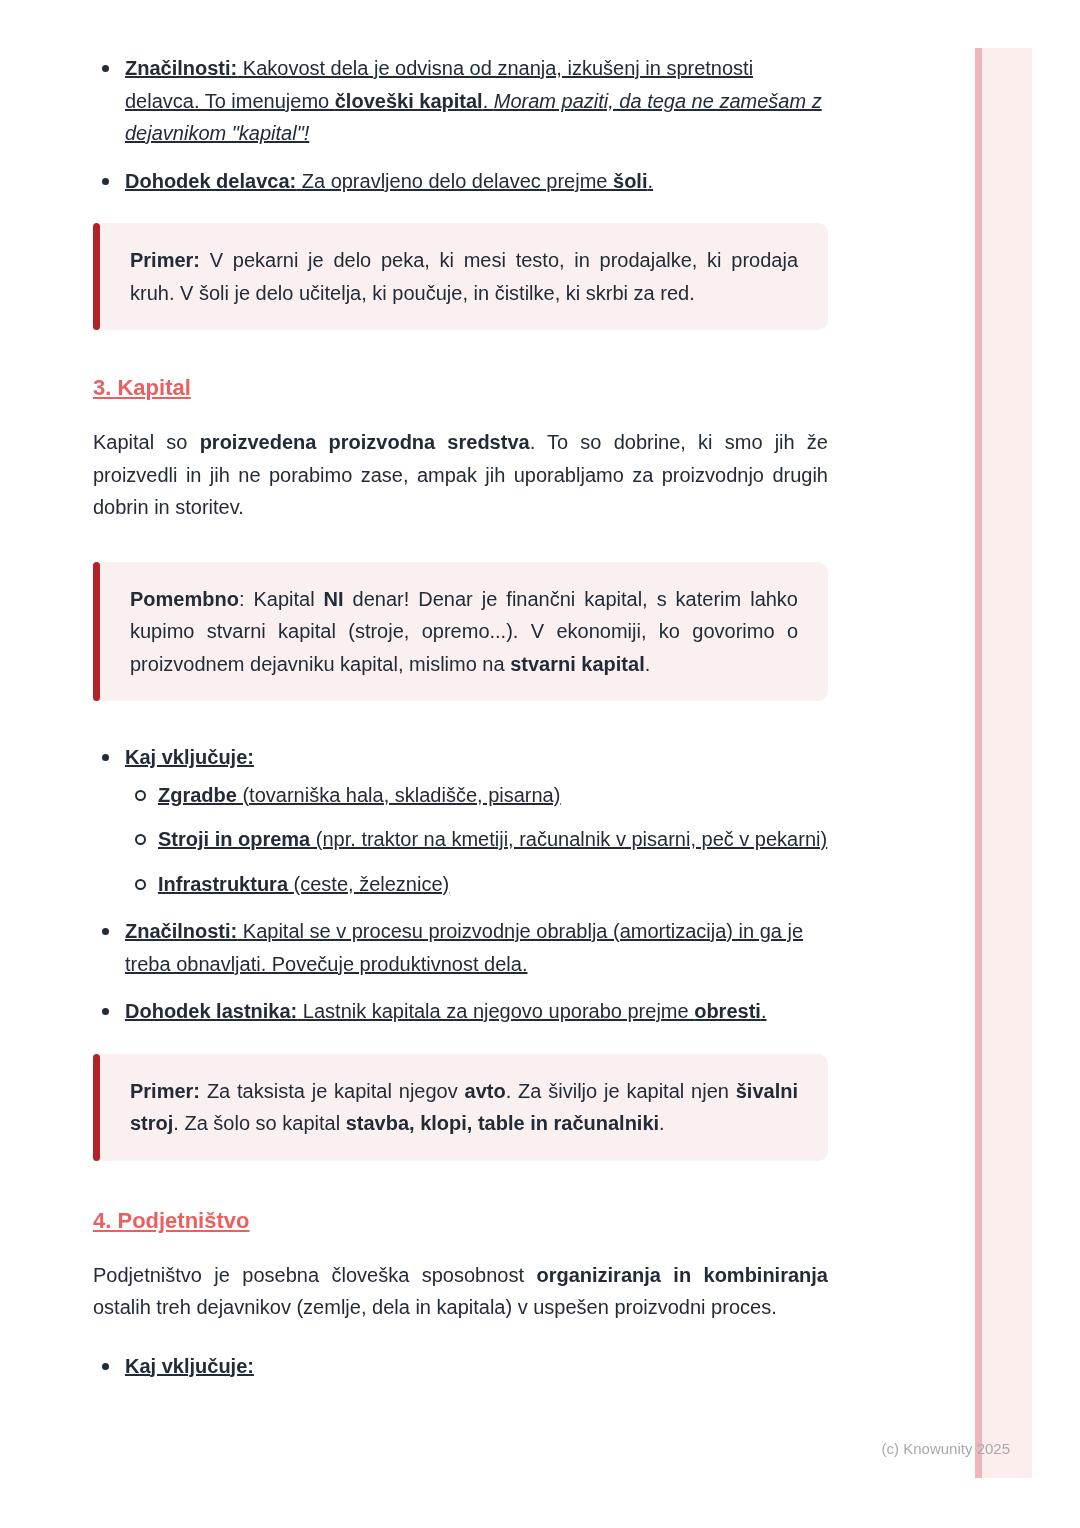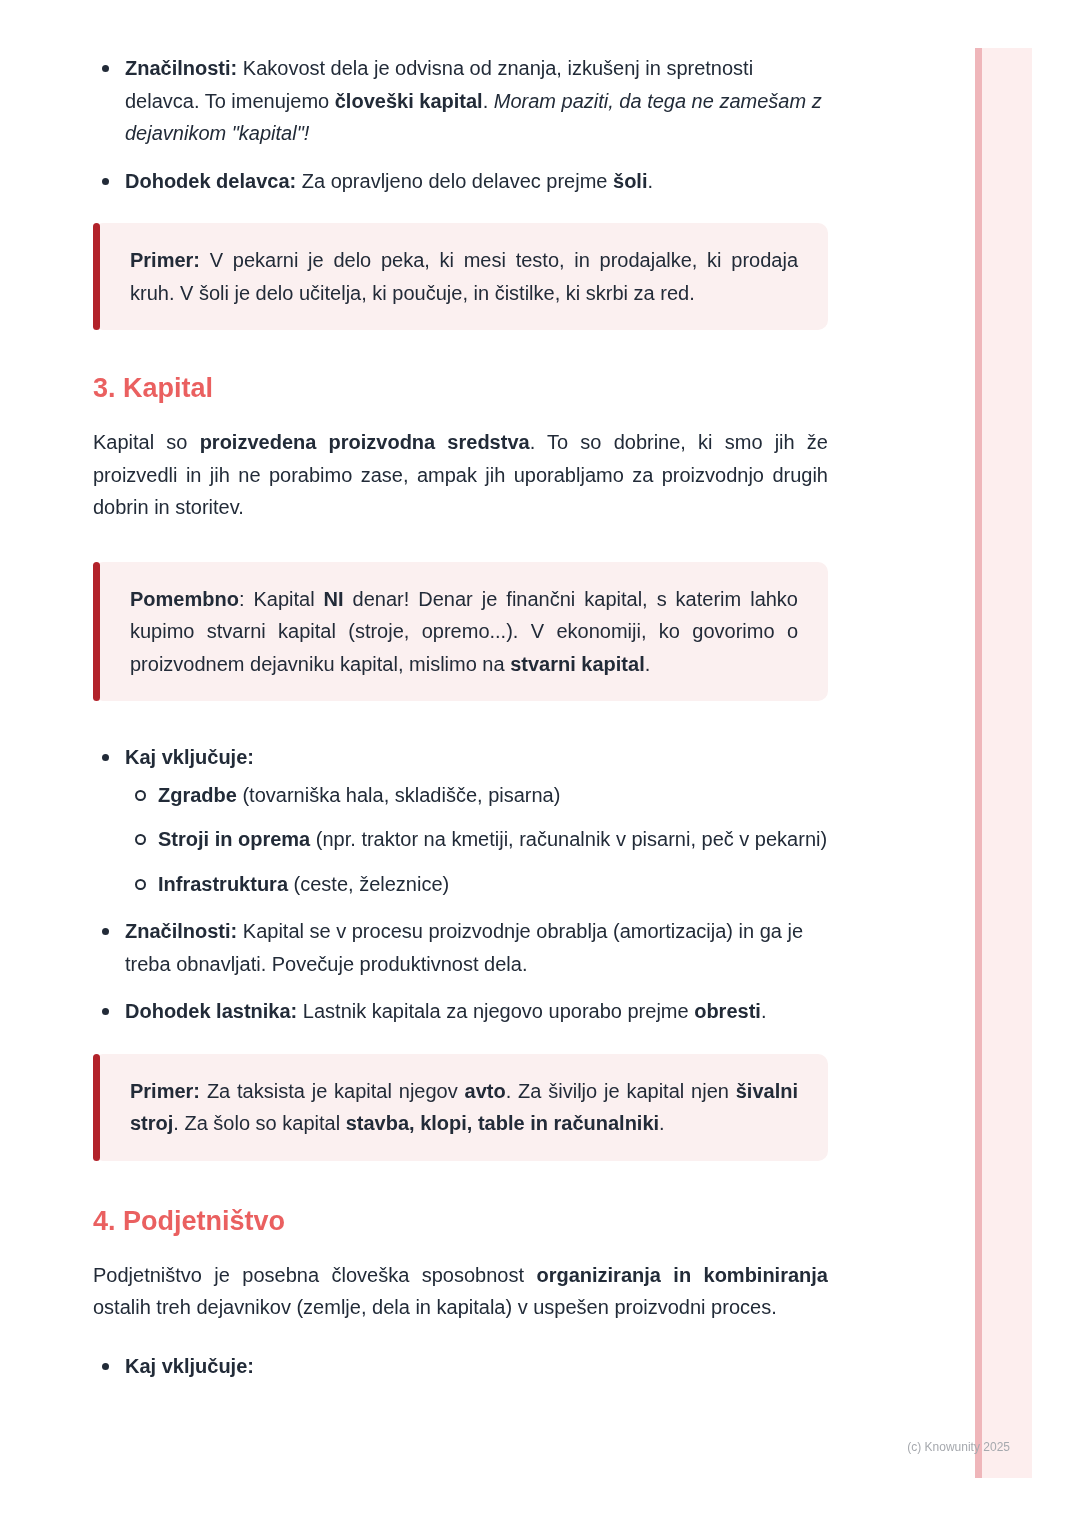--- a/index.html
+++ b/index.html
@@ -26,21 +26,21 @@
   }
   .content {
     position: absolute; left: 93px; top: 52px;
     width: 735px;
     font-size: 20px;
     line-height: 32.5px;
   }
   .b { font-weight: 700; }
   .i { font-style: italic; }
 
-  ul { list-style: none; margin: 0; padding: 0; }
+  ul { list-style: none; margin: 0; padding: 0; text-decoration: underline; }
   li.b1 {
     position: relative;
     padding-left: 32px;
     margin-bottom: 15px;
   }
   li.b1::before {
     content: "";
     position: absolute; left: 9px; top: 13px;
     width: 7px; height: 7px;
     border-radius: 50%;
@@ -76,37 +76,38 @@
     border-radius: 4px;
     background: #b2222a;
   }
   .callout p { margin: 0; }
 
   .m1 { margin: 26px 0 0 0; }
   .m2 { margin: 38px 0 0 0; }
   .m3 { margin: 26px 0 0 0; }
 
   h2 {
-    font-size: 27px;
+    font-size: 22px;
     line-height: 36px;
     font-weight: 700;
     color: #ea6060;
     margin: 40px 0 0 0;
+    text-decoration: underline;
   }
   h2.sec4 { margin-top: 42px; }
 
   p.just { text-align: justify; margin: 20px 0 0 0; }
 
   ul.group2 { margin-top: 40px; }
   ul.group3 { margin-top: 26px; }
 
   .watermark {
     position: absolute;
     top: 1440px; right: 70px;
-    font-size: 12px;
+    font-size: 15px;
     color: #a6a9ae;
     z-index: 5;
   }
 </style>
 </head>
 <body>
 
 <div>
 
   <div class="stripe-band"></div>

